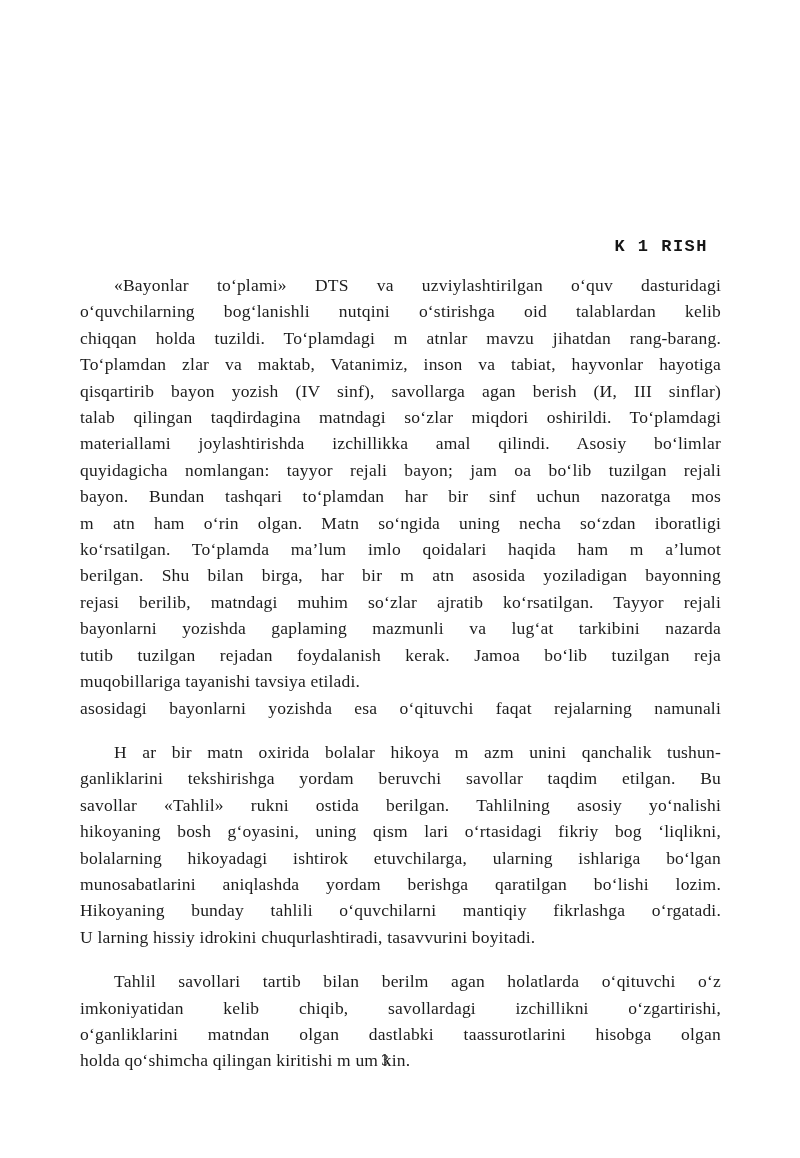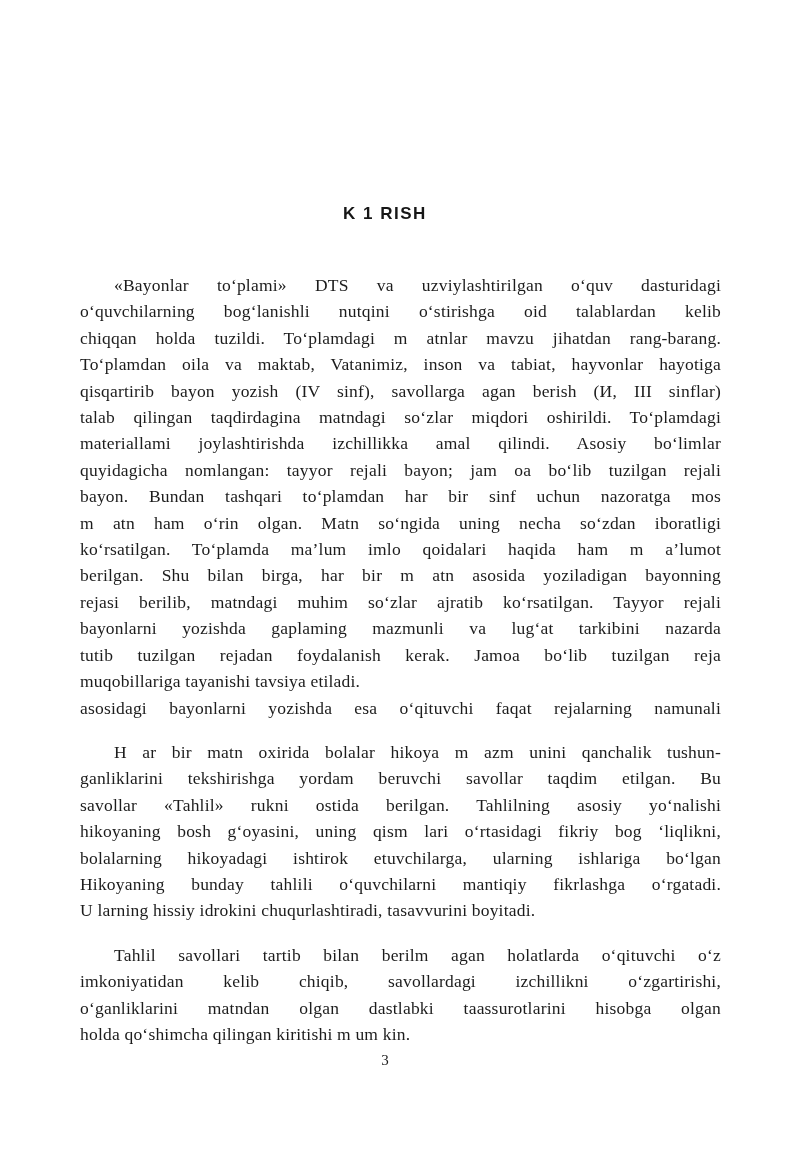--- a/index.html
+++ b/index.html
@@ -10,25 +10,25 @@
   .sheet {
     position: relative;
     width: 800px;
     height: 1158px;
     background: #ffffff;
     color: #1e1e1e;
     overflow: hidden;
   }
   .doc-title {
     position: absolute;
-    top: 204px;
+    top: 237px;
     left: 62px;
     width: 646px;
-    text-align: center;
-    font-family: Liberation Sans, sans-serif;
+    text-align: right;
+    font-family: Liberation Mono, monospace;
     font-weight: 700;
     font-size: 17px;
     letter-spacing: 1.5px;
     color: #161616;
   }
   .doc-body {
     position: absolute;
     top: 254px;
     left: 62px;
     width: 677px;
@@ -67,41 +67,42 @@
 <body>
 
 <div class="sheet">
   <div class="doc-title">K 1 RISH</div>
 
   <div class="doc-body">
       <div class="para">
         <div class="line indent">«Bayonlar to‘plami» DTS va uzviylashtirilgan o‘quv dasturidagi</div>
         <div class="line">o‘quvchilarning bog‘lanishli nutqini o‘stirishga oid talablardan kelib</div>
         <div class="line">chiqqan holda tuzildi. To‘plamdagi m atnlar mavzu jihatdan rang-barang.</div>
-        <div class="line">To‘plamdan oila va maktab, Vatanimiz, inson va tabiat, hayvonlar hayotiga</div>
+        <div class="line">To‘plamdan zlar va maktab, Vatanimiz, inson va tabiat, hayvonlar hayotiga</div>
         <div class="line">qisqartirib bayon yozish (IV sinf), savollarga agan berish (И, III sinflar)</div>
         <div class="line">talab qilingan taqdirdagina matndagi so‘zlar miqdori oshirildi. To‘plamdagi</div>
         <div class="line">materiallami joylashtirishda izchillikka amal qilindi. Asosiy bo‘limlar</div>
         <div class="line">quyidagicha nomlangan: tayyor rejali bayon; jam oa bo‘lib tuzilgan rejali</div>
         <div class="line">bayon. Bundan tashqari to‘plamdan har bir sinf uchun nazoratga mos</div>
         <div class="line">m atn ham o‘rin olgan. Matn so‘ngida uning necha so‘zdan iboratligi</div>
         <div class="line">ko‘rsatilgan. To‘plamda ma’lum imlo qoidalari haqida ham m a’lumot</div>
         <div class="line">berilgan. Shu bilan birga, har bir m atn asosida yoziladigan bayonning</div>
         <div class="line">rejasi berilib, matndagi muhim so‘zlar ajratib ko‘rsatilgan. Tayyor rejali</div>
         <div class="line">bayonlarni yozishda gaplaming mazmunli va lug‘at tarkibini nazarda</div>
         <div class="line">tutib tuzilgan rejadan foydalanish kerak. Jamoa bo‘lib tuzilgan reja</div>
         <div class="line last">muqobillariga tayanishi tavsiya etiladi.</div>
         <div class="line">asosidagi bayonlarni yozishda esa o‘qituvchi faqat rejalarning namunali</div>
       </div>
       <div class="para">
         <div class="line indent">H ar bir matn oxirida bolalar hikoya m azm unini qanchalik tushun-</div>
         <div class="line">ganliklarini tekshirishga yordam beruvchi savollar taqdim etilgan. Bu</div>
         <div class="line">savollar «Tahlil» rukni ostida berilgan. Tahlilning asosiy yo‘nalishi</div>
         <div class="line">hikoyaning bosh g‘oyasini, uning qism lari o‘rtasidagi fikriy bog ‘liqlikni,</div>
         <div class="line">bolalarning hikoyadagi ishtirok etuvchilarga, ularning ishlariga bo‘lgan</div>
+        <div class="line">munosabatlarini aniqlashda yordam berishga qaratilgan bo‘lishi lozim.</div>
         <div class="line">Hikoyaning bunday tahlili o‘quvchilarni mantiqiy fikrlashga o‘rgatadi.</div>
         <div class="line last">U larning hissiy idrokini chuqurlashtiradi, tasavvurini boyitadi.</div>
       </div>
       <div class="para">
         <div class="line indent">Tahlil savollari tartib bilan berilm agan holatlarda o‘qituvchi o‘z</div>
         <div class="line">imkoniyatidan kelib chiqib, savollardagi izchillikni o‘zgartirishi,</div>
         <div class="line">o‘ganliklarini matndan olgan dastlabki taassurotlarini hisobga olgan</div>
         <div class="line last">holda qo‘shimcha qilingan kiritishi m um kin.</div>
       </div>
     </div>

